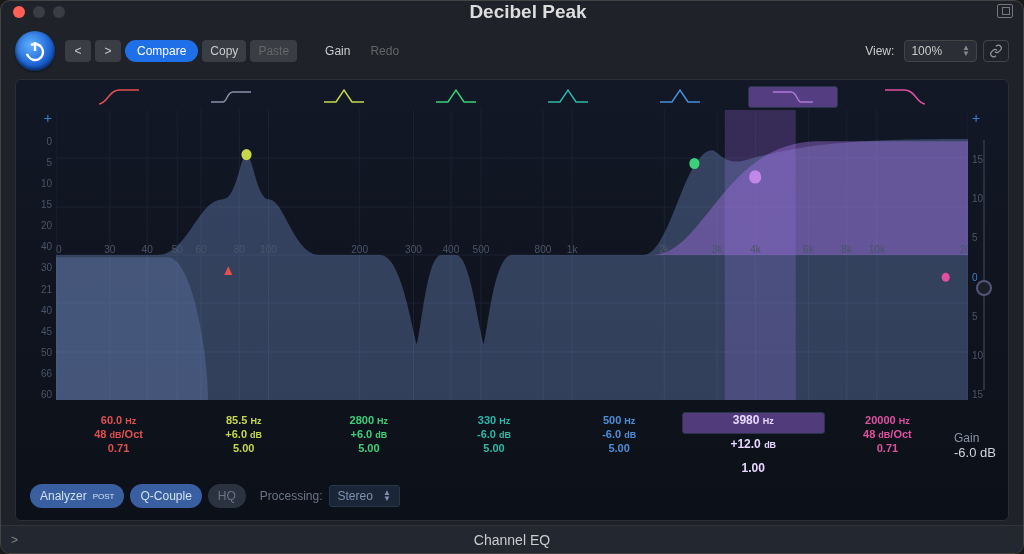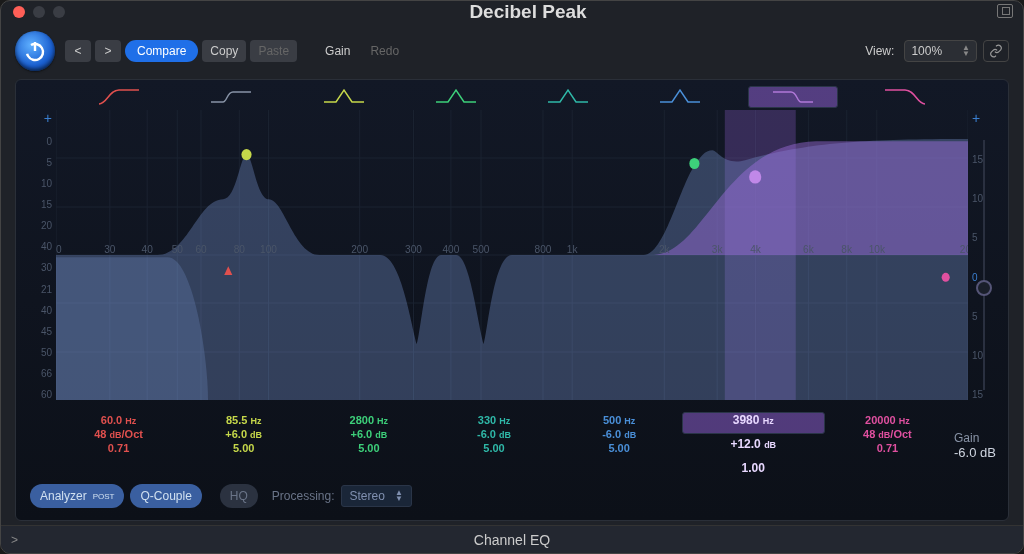--- a/index.html
+++ b/index.html
@@ -54,21 +54,21 @@
 .gain-box .lbl { color:#8893a6; font-size:12px;}
 .gain-box .val { color:#cfd5e0; font-size:13px;}
 
 .gain-slider { position:absolute; right:14px; top:60px; bottom:130px; width:20px; display:flex; align-items:center; justify-content:center;}
 .gain-slider .track { width:2px; height:100%; background:#2a3040; position:relative;}
 .gain-slider .thumb { position:absolute; top:56%; left:-7px; width:16px; height:16px; border:2px solid #557; border-radius:50%; background:#1a1f2a;}
 
 .bottom { position:absolute; left:14px; right:14px; bottom:10px; height:28px; display:flex; align-items:center; gap:6px;}
 .toggle { height:24px; padding:0 10px; border-radius:12px; font-size:12px; display:flex; align-items:center; gap:4px;}
 .toggle.on { background:#3a5fa0; color:#d0e0f0;}
-.toggle.dim { background:#2b3240; color:#6a7488;margin-left:12px;}
+.toggle.dim { background:#2b3240; color:#6a7488;}
 .toggle sup { font-size:8px; margin-left:2px;}
 .proc-lbl { color:#6a7488; font-size:12px; margin-left:8px;}
 .sel { background:#1a2638; border:1px solid #2a3548; color:#8090b0; font-size:12px; height:22px; padding:0 8px; border-radius:3px; display:flex; align-items:center; gap:10px;}
 
 .footer { height:28px; background:#232730; display:flex; align-items:center; justify-content:center; color:#ccc; font-size:14px; position:relative; border-top:1px solid #333;}
 .footer .chev { position:absolute; left:10px; color:#888; font-size:12px;}
 </style>
 </head>
 <body>
 

